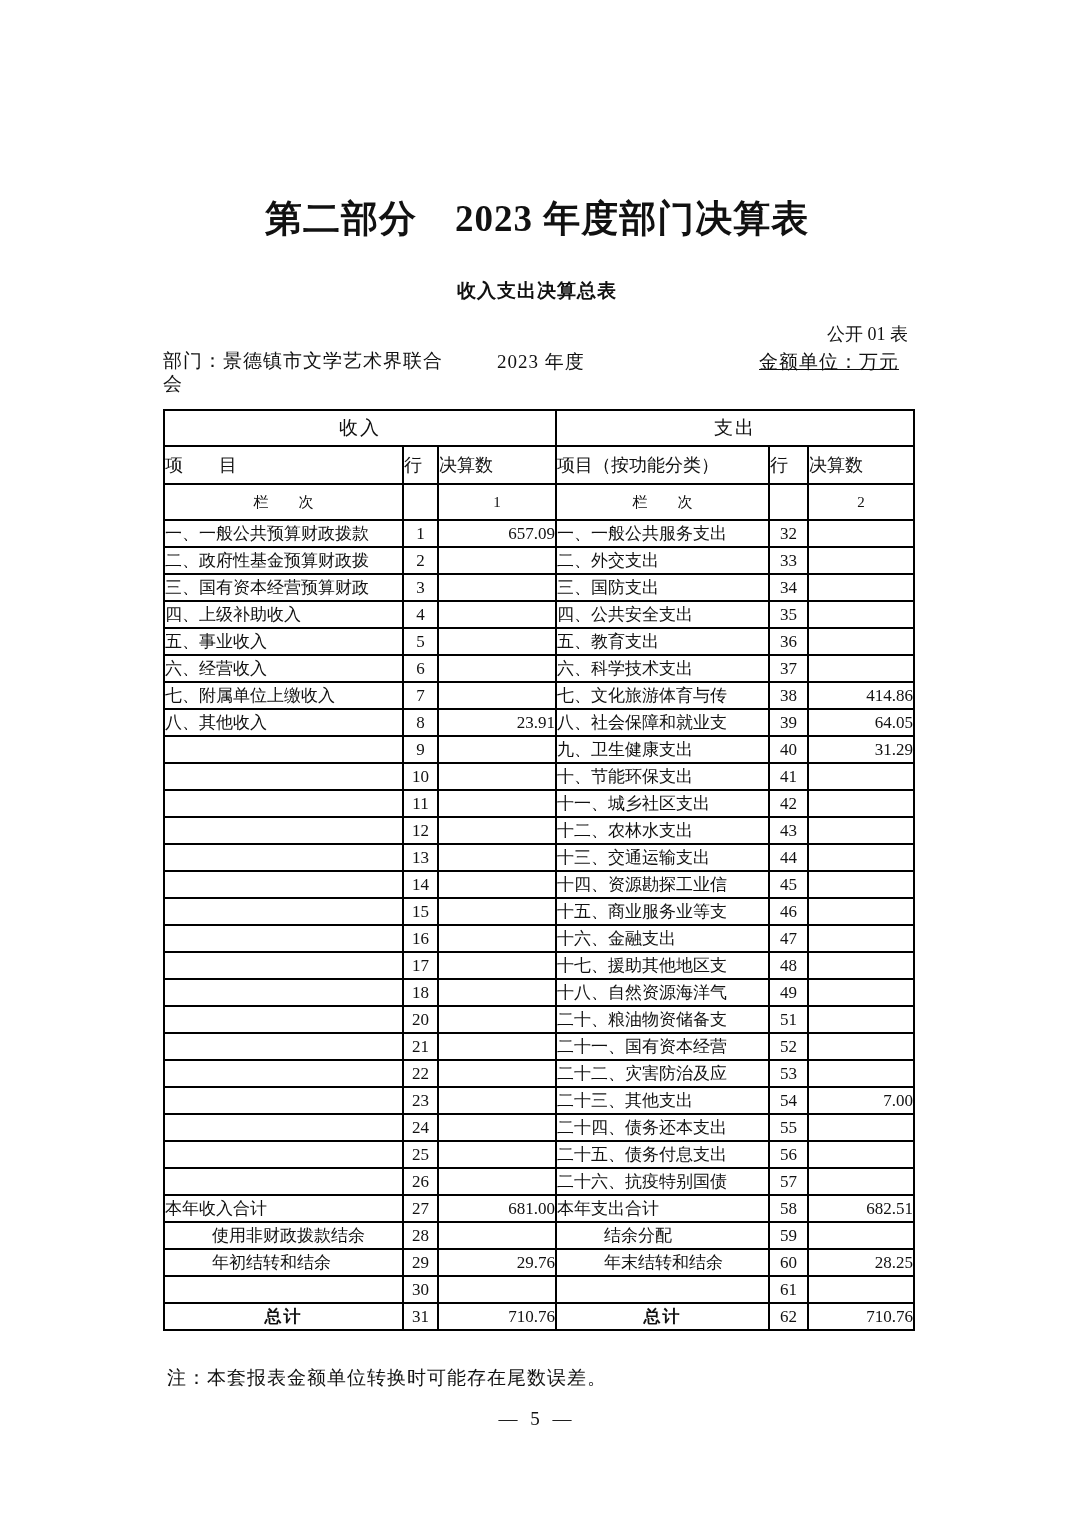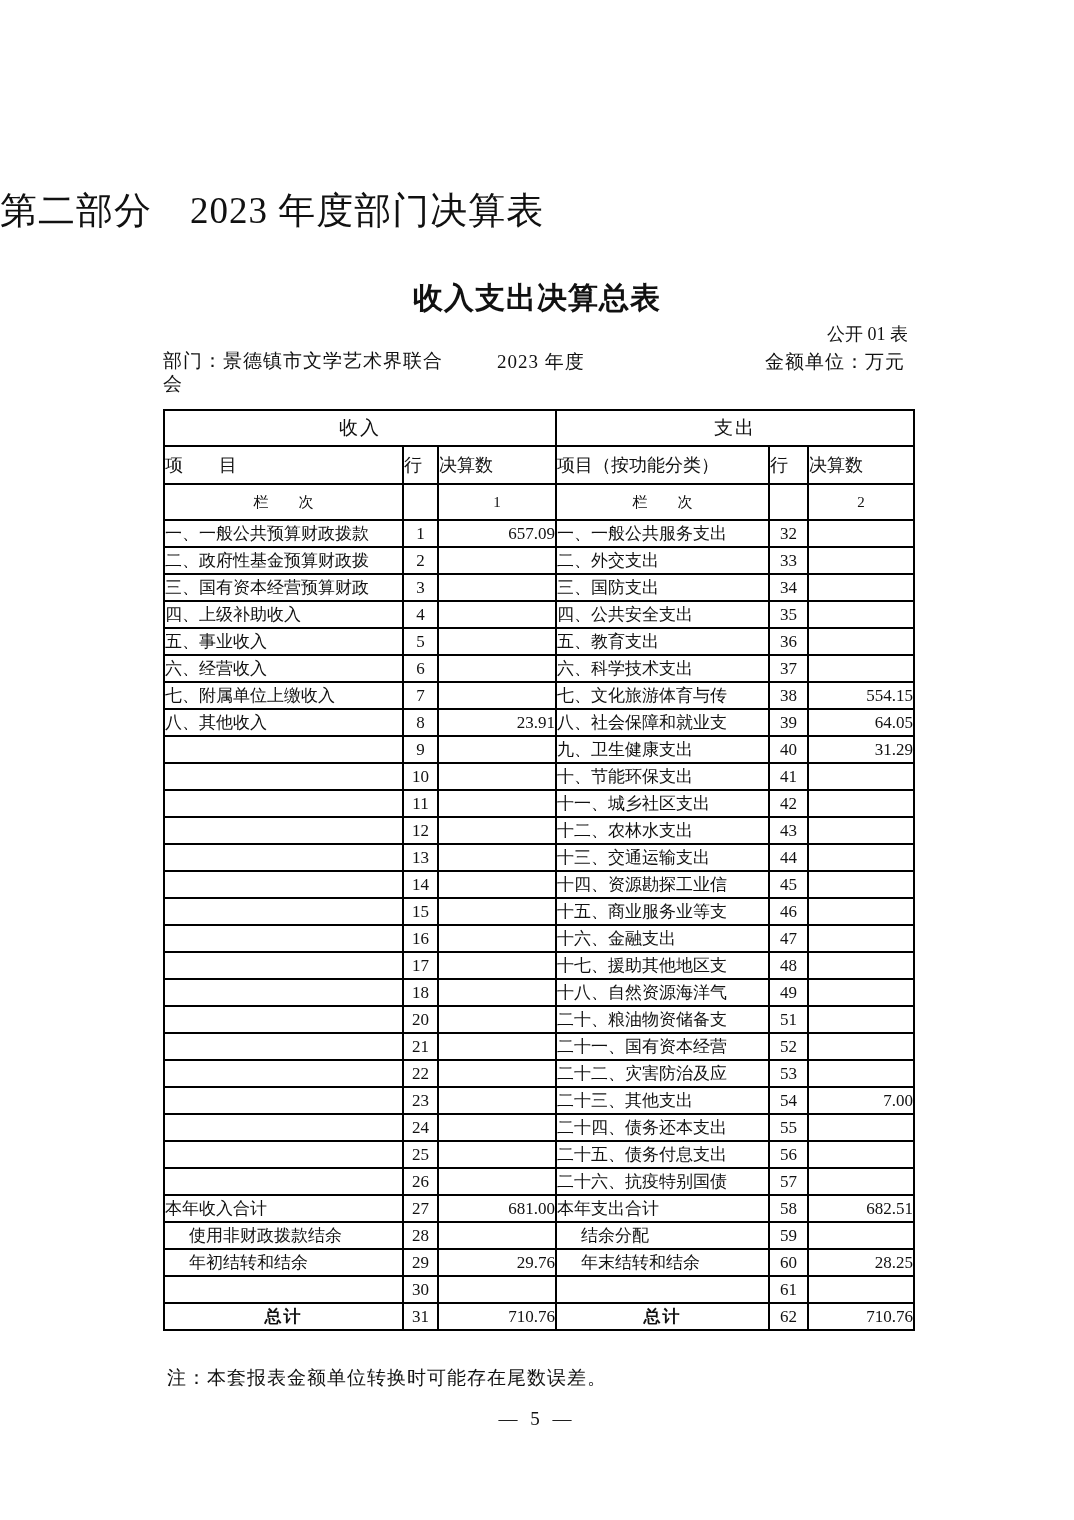--- a/index.html
+++ b/index.html
@@ -7,42 +7,43 @@
     width: 1074px; height: 1520px;
     background: #ffffff;
     color: #111;
     font-family: "Liberation Serif", "DejaVu Serif", serif;
     position: relative;
     overflow: hidden;
   }
   .page { position: absolute; inset: 0; }
 
   .part-title {
-    position: absolute; top: 186px; left: 0; width: 100%;
-    font-size: 37px; font-weight: normal; letter-spacing: 1px;
+    position: absolute; top: 194px; left: 0; width: 100%;
+    text-align: center;
+    font-size: 37px; font-weight: bold; letter-spacing: 1px;
     margin: 0;
   }
   .table-title {
     position: absolute; top: 278px; left: 0; width: 100%;
     text-align: center;
     font-family: "Liberation Sans", "DejaVu Sans", sans-serif;
-    font-size: 30px; font-weight: bold; letter-spacing: 1px;
+    font-size: 19px; font-weight: bold; letter-spacing: 1px;
     margin: 0;
   }
   .form-code {
     position: absolute; top: 322px; right: 166px;
     font-size: 18px;
   }
   .meta-row {
     position: absolute; top: 349px; left: 163px; right: 161px;
     font-size: 19px; letter-spacing: 1px;
   }
   .dept { width: 295px; line-height: 23px; }
   .year { position: absolute; left: 334px; top: 0; }
-  .unit { position: absolute; right: 8px; top: 0; }
+  .unit { position: absolute; right: 14px; top: 0; text-decoration: underline; }
 
   table.summary {
     position: absolute; top: 409px; left: 163px;
     width: 750px; height: 900px;
     border-collapse: collapse; table-layout: fixed;
   }
   table.summary th, table.summary td {
     border: 2px solid #000;
     font-weight: normal;
     font-size: 17px;
@@ -50,21 +51,21 @@
     overflow: hidden;
     white-space: nowrap;
   }
   tr.h1 th { height: 34px; font-size: 19px; letter-spacing: 2px; text-align: center; }
   tr.h2 th { height: 36px; font-size: 18px; text-align: left; }
   tr.h3 td { height: 34px; font-size: 15px; text-align: center; }
   tbody td { height: 25px; }
   td.item { text-align: left; padding-left: 6px; }
   td.rowno { text-align: center; }
   td.amount { text-align: right; padding-right: 8px; }
-  tr.indent-row td.item { padding-left: 24px; margin-left: 24px; }
+  tr.indent-row td.item { padding-left: 47px; margin-left: 24px; }
   tr.total-row td.item { text-align: center; padding-left: 0; font-weight: bold; letter-spacing: 2px; }
 
   .footnote {
     position: absolute; top: 1322px; left: 167px;
     font-size: 19px; letter-spacing: 1px; margin-top: 43px;
   }
   .page-number {
     position: absolute; top: 1408px; left: 0; width: 100%;
     text-align: center; font-size: 19px; letter-spacing: 4px;
   }
@@ -164,21 +165,21 @@
           <td class="item">六、科学技术支出</td>
           <td class="rowno">37</td>
           <td class="amount"></td>
         </tr>
         <tr>
           <td class="item">七、附属单位上缴收入</td>
           <td class="rowno">7</td>
           <td class="amount"></td>
           <td class="item">七、文化旅游体育与传</td>
           <td class="rowno">38</td>
-          <td class="amount">554.15</td>
+          <td class="amount">414.86</td>
         </tr>
         <tr>
           <td class="item">八、其他收入</td>
           <td class="rowno">8</td>
           <td class="amount">23.91</td>
           <td class="item">八、社会保障和就业支</td>
           <td class="rowno">39</td>
           <td class="amount">64.05</td>
         </tr>
         <tr>

